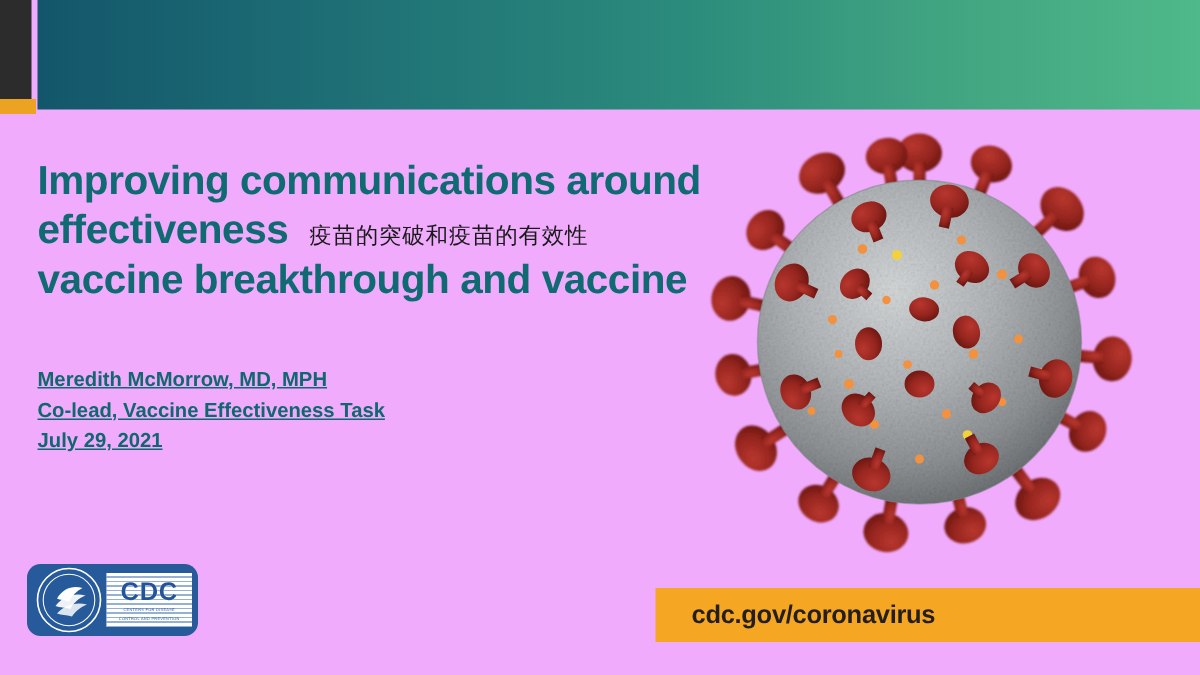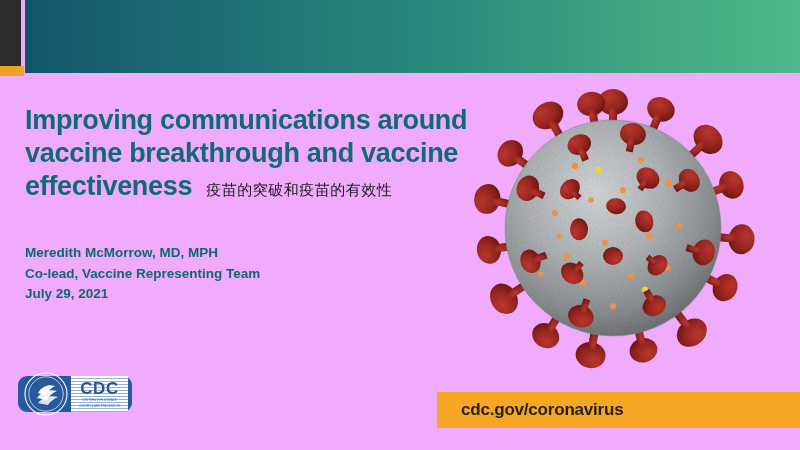--- a/index.html
+++ b/index.html
@@ -40,25 +40,25 @@
     font-size:15px;font-weight:normal;color:#1a1a1a;
     letter-spacing:0.5px;
     font-family:"DejaVu Sans","Liberation Sans",sans-serif;
   }
 
   
   .byline{
     position:absolute;left:25px;top:243px;width:420px;
     color:#10676e;font-size:13.5px;font-weight:bold;line-height:1.52;
   }
-  .byline div{white-space:nowrap;}
+  .byline div{white-space:nowrap;text-decoration:underline;}
 
   
   .cdc-logo{
-    position:absolute;left:18px;top:376px;width:114px;height:36px;
+    position:absolute;left:18px;top:376px;width:114px;height:48px;
     background:#265a9b;border-radius:9px;
     display:flex;align-items:center;justify-content:flex-start;
     box-sizing:border-box;padding:3px 4px 3px 6px;
   }
   .hhs-seal{
     width:44px;height:44px;border-radius:50%;
     position:relative;flex:0 0 auto;
   }
   .cdc-mark{
     margin-left:3px;width:58px;height:36px;background:#ffffff;
@@ -291,30 +291,30 @@
         </g>
         <g transform="translate(150,150) rotate(8) translate(0,-20)">
           <ellipse cx="0" cy="-2" rx="10" ry="8"></ellipse>
         </g>
       </g>
     </svg>
   </div>
 
   <div class="title-wrap">
     <div class="title-line">Improving communications around</div>
-    <div class="title-line">vaccine breakthrough and vaccine</div>
     <div class="title-line last">
       <span>effectiveness</span>
       <span class="title-cn">疫苗的突破和疫苗的有效性</span>
     </div>
+    <div class="title-line">vaccine breakthrough and vaccine</div>
   </div>
 
   <div class="byline">
     <div>Meredith McMorrow, MD, MPH</div>
-    <div>Co-lead, Vaccine Representing Team</div>
+    <div>Co-lead, Vaccine Effectiveness Task</div>
     <div>July 29, 2021</div>
   </div>
 
   <div class="cdc-logo">
     <div class="hhs-seal">
       <svg viewBox="0 0 44 44" width="44" height="44" aria-hidden="true">
         <circle cx="22" cy="22" r="21" fill="none" stroke="#ffffff" stroke-width="1.1"></circle>
         <circle cx="22" cy="22" r="17.2" fill="none" stroke="#ffffff" stroke-width="0.7"></circle>
         <g fill="#ffffff">
           <path d="M14 21 C18 14, 25 12, 31 14 C27 16, 24 19, 22 23 C19 22, 16 22, 14 21 Z"></path>

